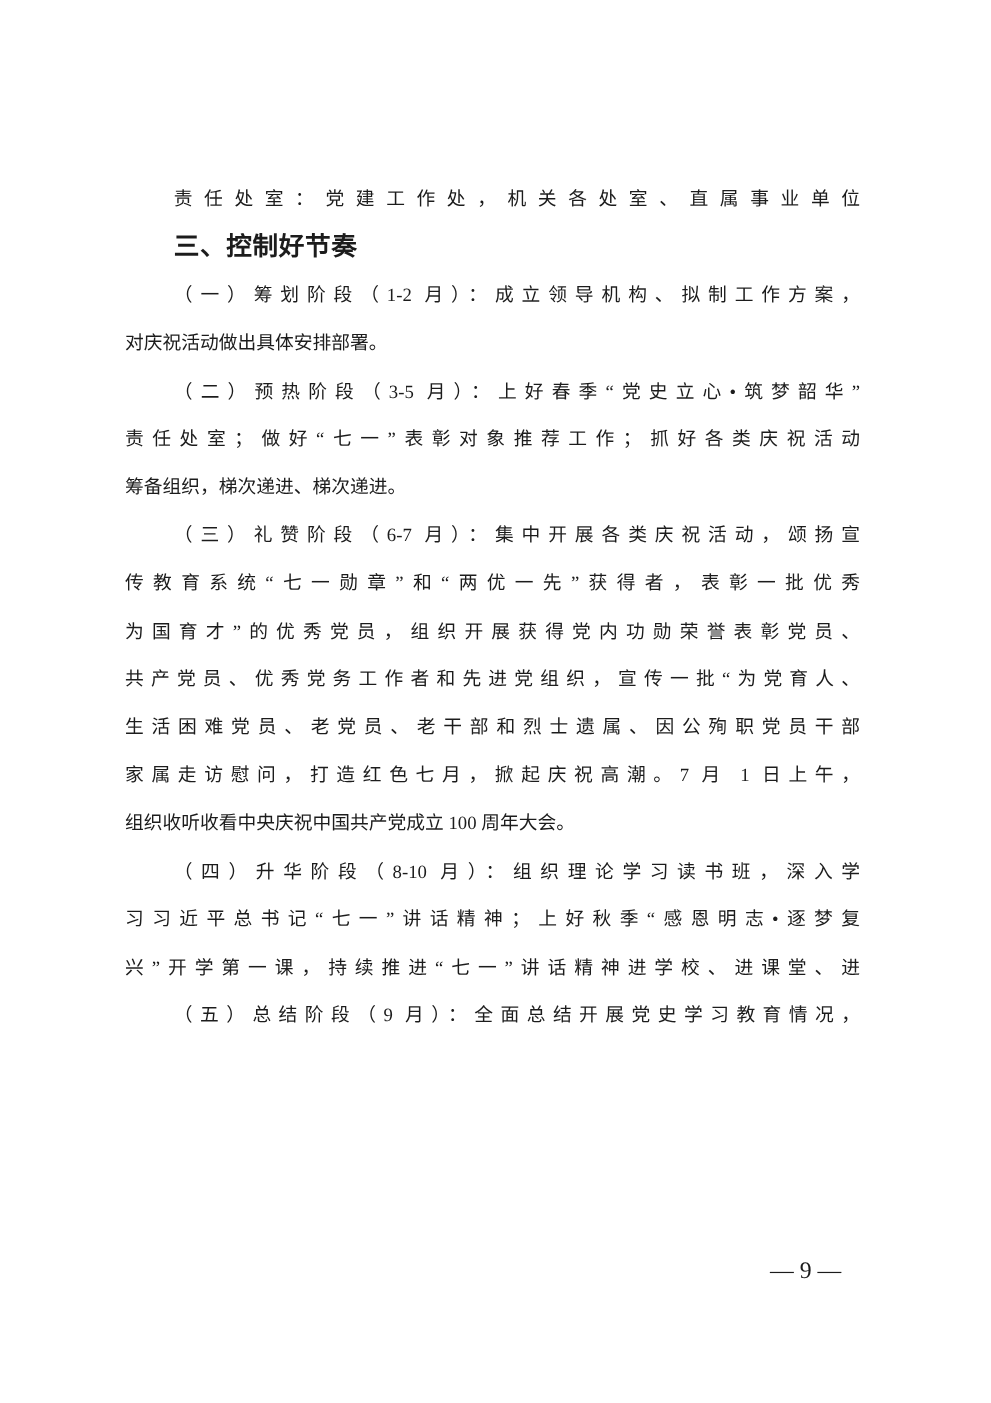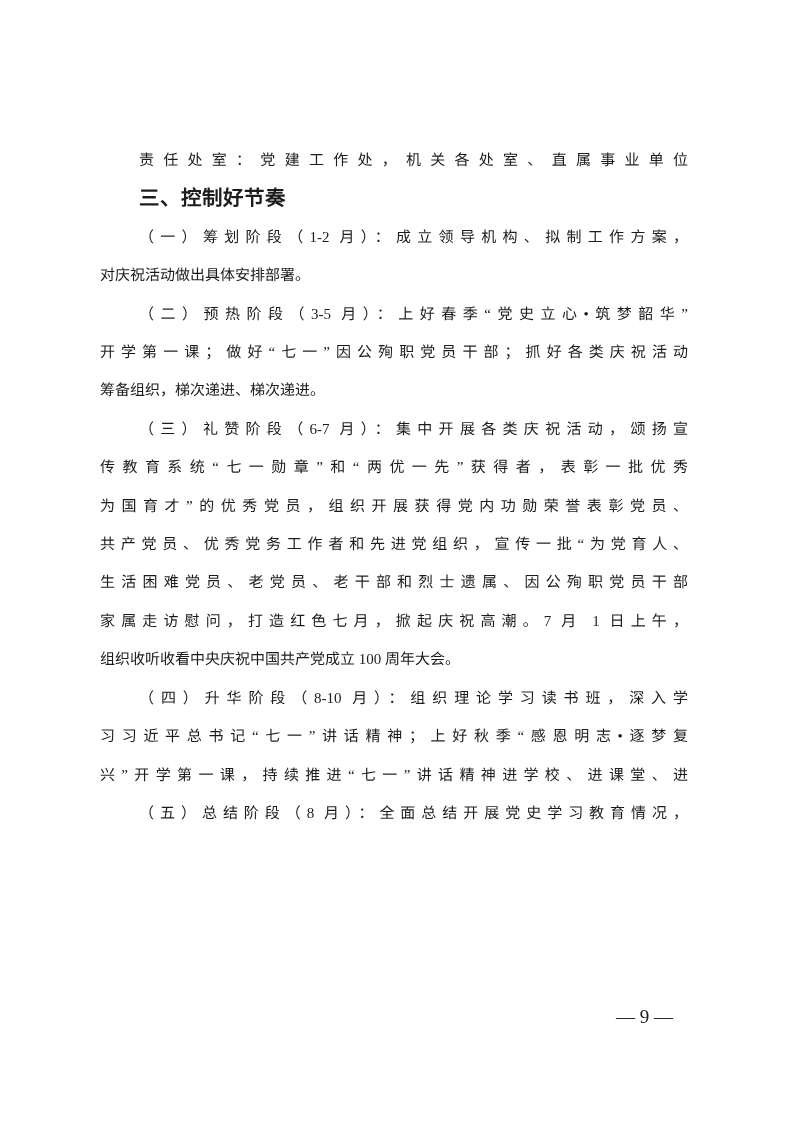--- a/index.html
+++ b/index.html
@@ -63,35 +63,35 @@
       </div>
       <div class="para heading">
         <div class="line first endline">三、控制好节奏</div>
       </div>
       <div class="para body">
         <div class="line first">（一）筹划阶段（1-2 月）：成立领导机构、拟制工作方案，</div>
         <div class="line endline">对庆祝活动做出具体安排部署。</div>
       </div>
       <div class="para body">
         <div class="line first">（二）预热阶段（3-5 月）：上好春季“党史立心•筑梦韶华”</div>
-        <div class="line">开学第一课；做好“七一”因公殉职党员干部；抓好各类庆祝活动</div>
+        <div class="line">责任处室；做好“七一”表彰对象推荐工作；抓好各类庆祝活动</div>
         <div class="line endline">筹备组织，梯次递进、梯次递进。</div>
       </div>
       <div class="para body">
         <div class="line first">（三）礼赞阶段（6-7 月）：集中开展各类庆祝活动，颂扬宣</div>
         <div class="line">传教育系统“七一勋章”和“两优一先”获得者，表彰一批优秀</div>
         <div class="line">为国育才”的优秀党员，组织开展获得党内功勋荣誉表彰党员、</div>
         <div class="line">共产党员、优秀党务工作者和先进党组织，宣传一批“为党育人、</div>
         <div class="line">生活困难党员、老党员、老干部和烈士遗属、因公殉职党员干部</div>
         <div class="line">家属走访慰问，打造红色七月，掀起庆祝高潮。7 月 1 日上午，</div>
         <div class="line endline">组织收听收看中央庆祝中国共产党成立 100 周年大会。</div>
       </div>
       <div class="para body">
         <div class="line first">（四）升华阶段（8-10 月）：组织理论学习读书班，深入学</div>
         <div class="line">习习近平总书记“七一”讲话精神；上好秋季“感恩明志•逐梦复</div>
         <div class="line">兴”开学第一课，持续推进“七一”讲话精神进学校、进课堂、进</div>
       </div>
       <div class="para body">
-        <div class="line first">（五）总结阶段（8 月）：全面总结开展党史学习教育情况，</div>
+        <div class="line first">（五）总结阶段（9 月）：全面总结开展党史学习教育情况，</div>
       </div>
     </main>
   <div class="footer">— 9 —</div>
 </div>
 
 </body></html>

